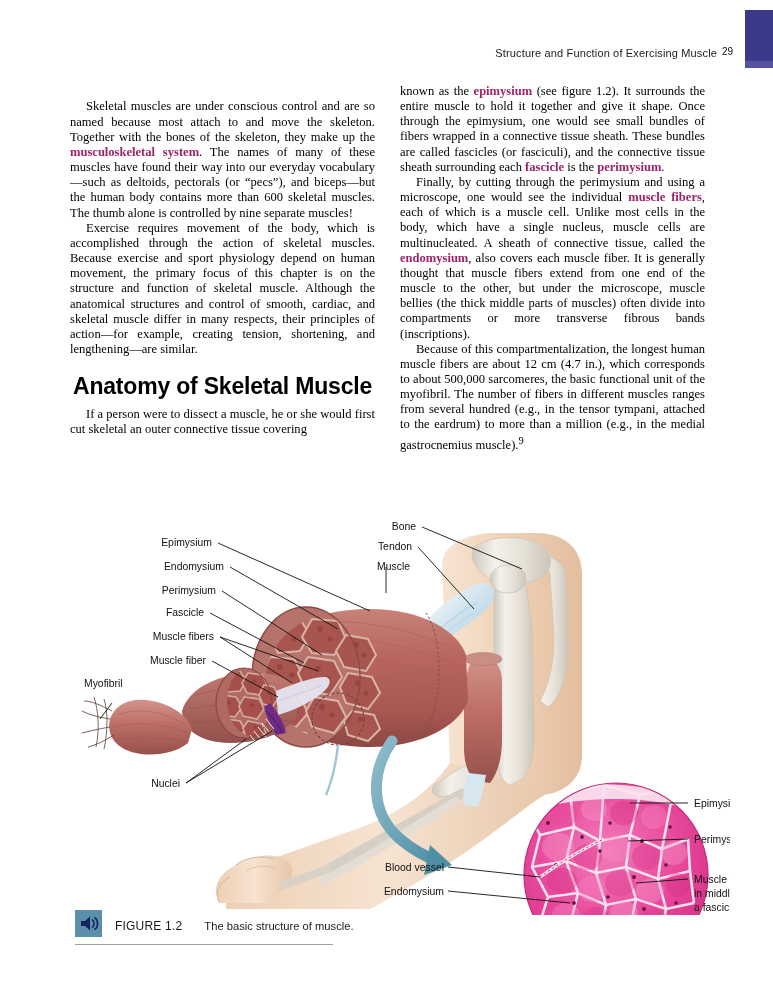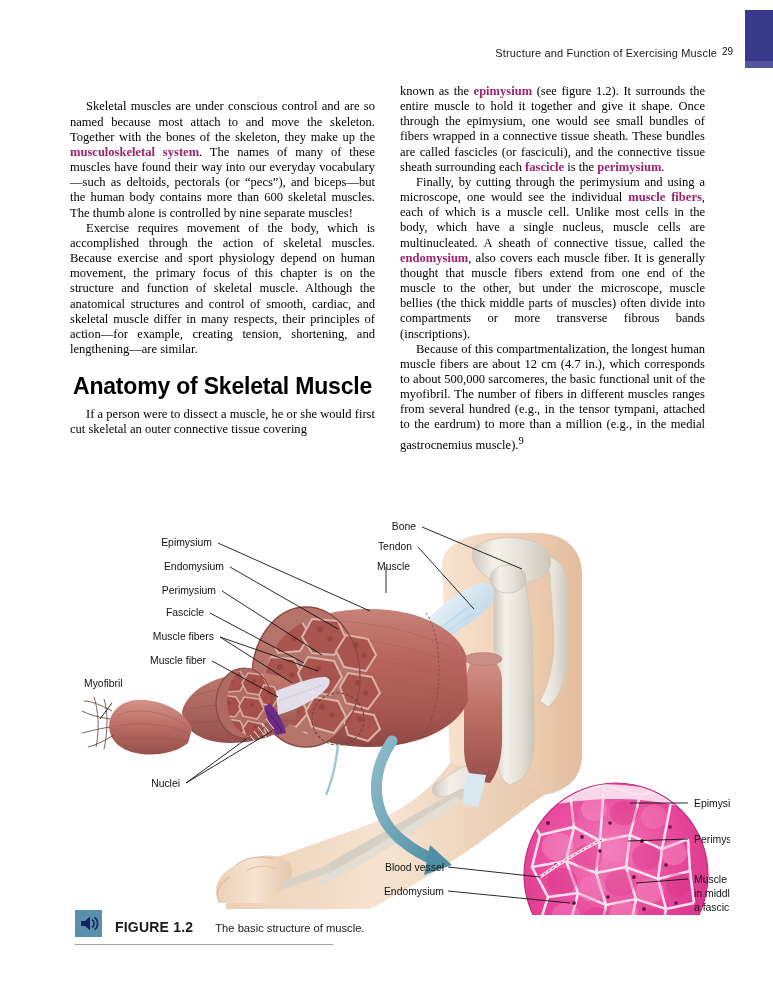--- a/index.html
+++ b/index.html
@@ -129,22 +129,22 @@
   .caption-text {
     position: absolute;
     left: 40px;
     top: 11px;
     white-space: nowrap;
     font-family: "Liberation Sans", sans-serif;
     font-size: 11.2px;
     color: #1a1a1a;
   }
   .caption-label {
-    font-weight: bold;
-    font-size: 14px;
+    font-weight: normal;
+    font-size: 12px;
     letter-spacing: .2px;
   }
   .caption-body { margin-left: 22px; }
   .caption-rule {
     position: absolute;
     left: 0;
     top: 36px;
     width: 258px;
     height: 1.3px;
     background: #9aa3a8;

